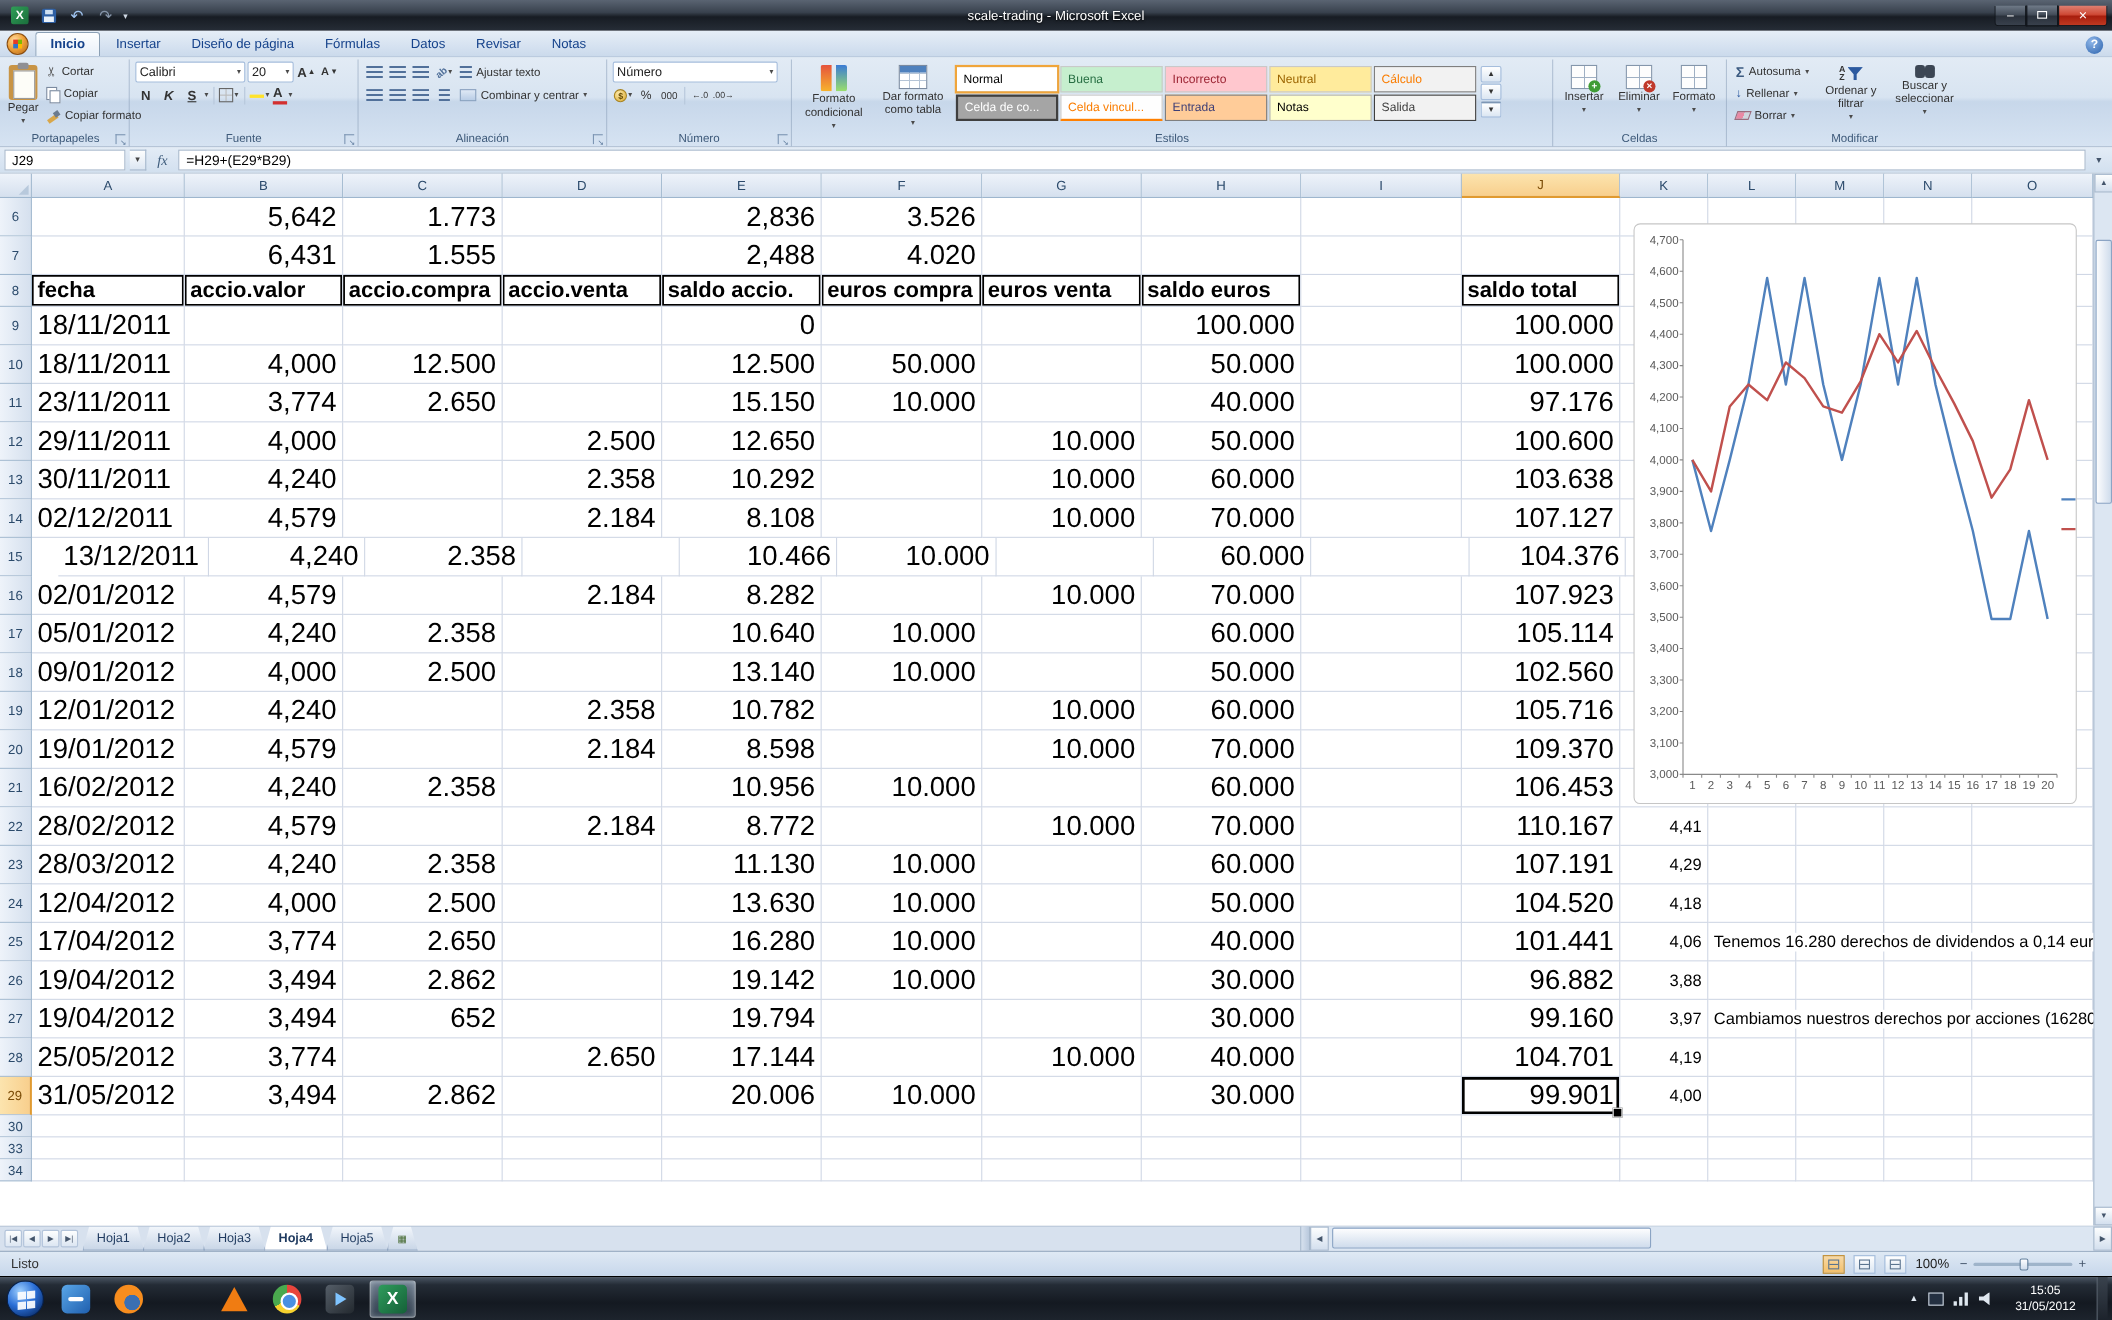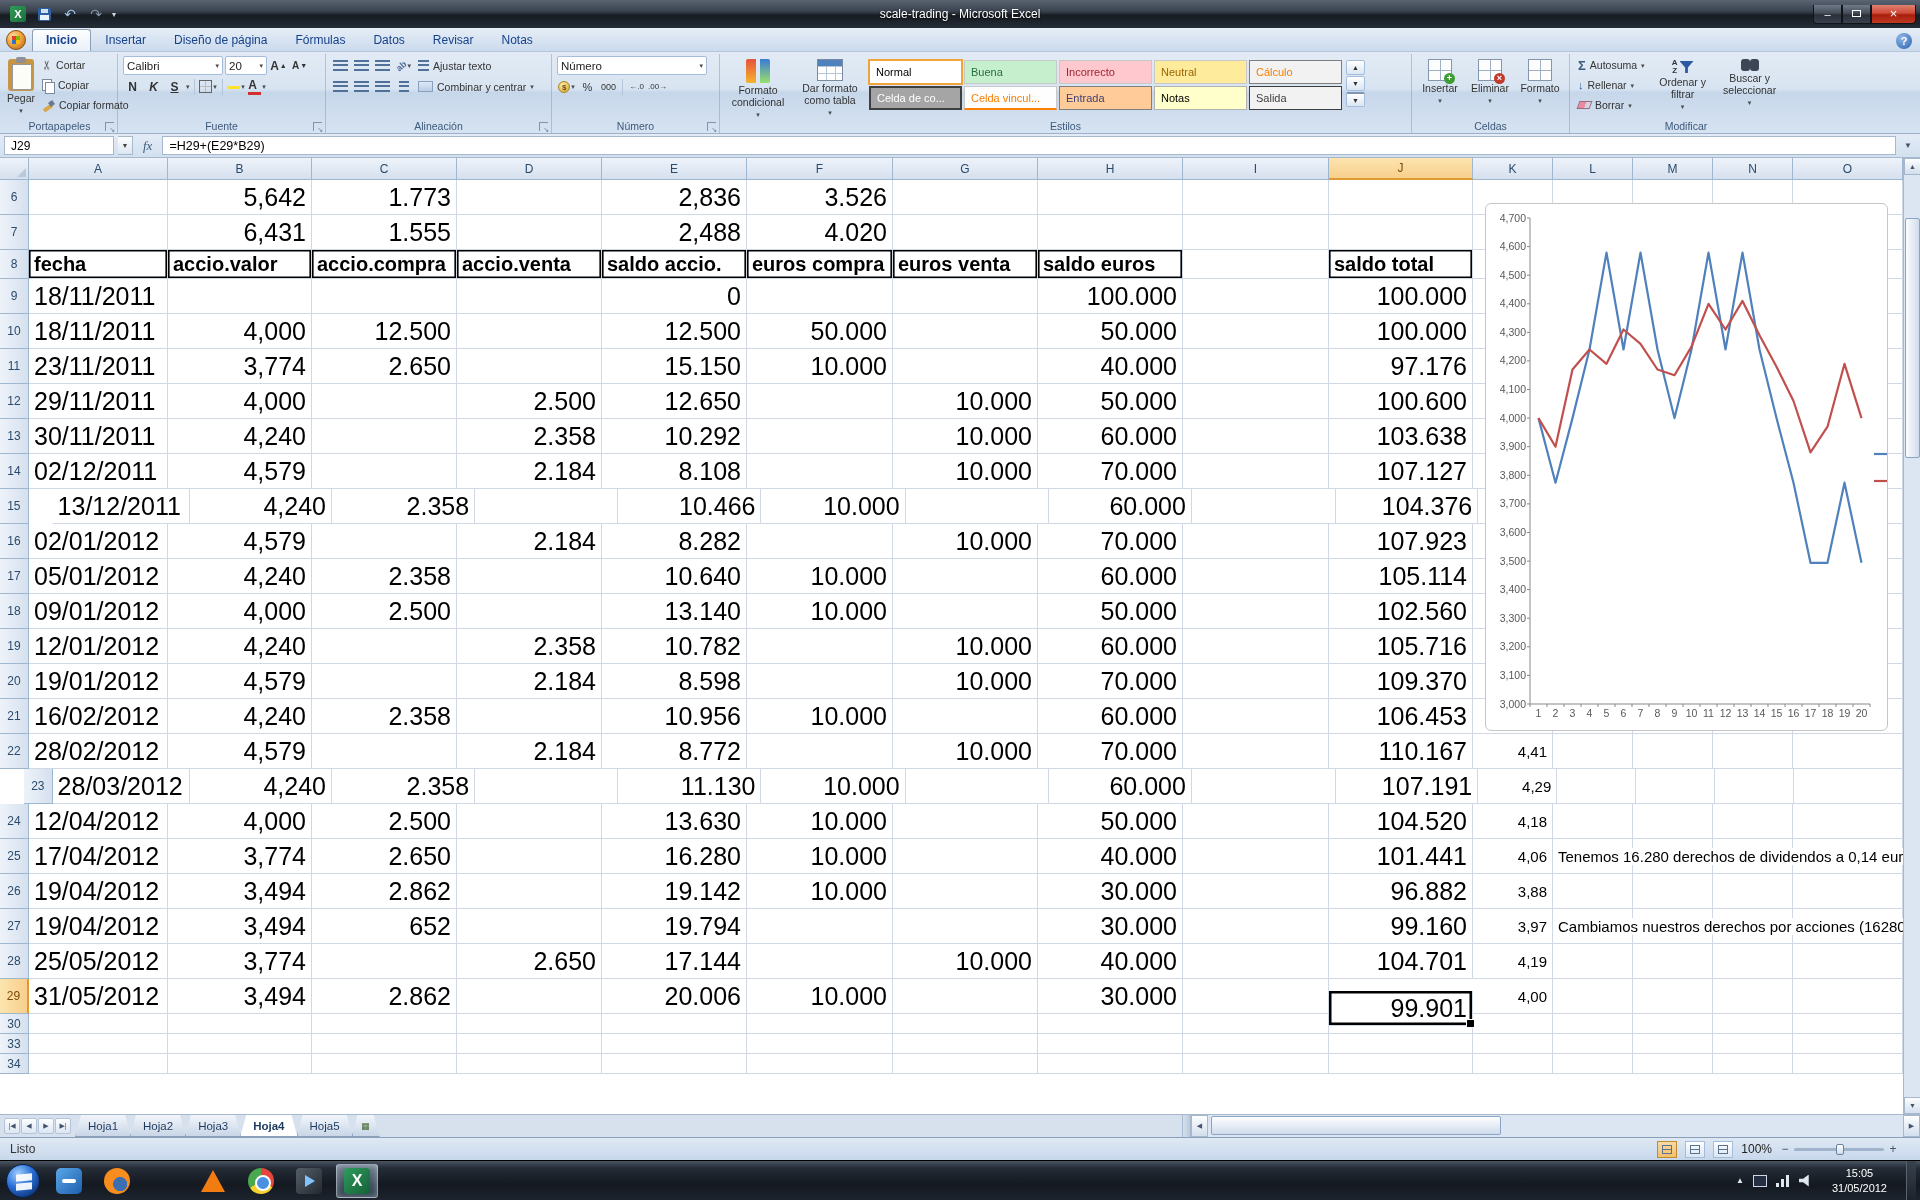--- a/index.html
+++ b/index.html
@@ -806,21 +806,21 @@
           <div class="cell" style="width: 145px;">10.000</div>
           <div class="cell" style="width: 145px;">70.000</div>
           <div class="cell" style="width: 146px;"></div>
           <div class="cell" style="width: 144px;">110.167</div>
           <div class="cell small" style="width: 80px;">4,41</div>
           <div class="cell small" style="width: 80px;"></div>
           <div class="cell" style="width: 80px;"></div>
           <div class="cell" style="width: 80px;"></div>
           <div class="cell" style="width: 110px;"></div>
         </div>
-        <div class="grow" style="height: 35px; margin-left: 24px;">
+        <div class="grow" style="height: 35px;">
           <div class="rowh">23</div>
           <div class="cell al" style="width: 139px;">28/03/2012</div>
           <div class="cell" style="width: 144px;">4,240</div>
           <div class="cell" style="width: 145px;">2.358</div>
           <div class="cell" style="width: 145px;"></div>
           <div class="cell" style="width: 145px;">11.130</div>
           <div class="cell" style="width: 146px;">10.000</div>
           <div class="cell" style="width: 145px;"></div>
           <div class="cell" style="width: 145px;">60.000</div>
           <div class="cell" style="width: 146px;"></div>
@@ -929,21 +929,21 @@
           <div class="rowh selr">29</div>
           <div class="cell al" style="width: 139px;">31/05/2012</div>
           <div class="cell" style="width: 144px;">3,494</div>
           <div class="cell" style="width: 145px;">2.862</div>
           <div class="cell" style="width: 145px;"></div>
           <div class="cell" style="width: 145px;">20.006</div>
           <div class="cell" style="width: 146px;">10.000</div>
           <div class="cell" style="width: 145px;"></div>
           <div class="cell" style="width: 145px;">30.000</div>
           <div class="cell" style="width: 146px;"></div>
-          <div class="cell selcell" style="width: 144px; margin-top: 12px;">99.901</div>
+          <div class="cell selcell" style="width: 144px;">99.901</div>
           <div class="cell small" style="width: 80px;">4,00</div>
           <div class="cell small" style="width: 80px;"></div>
           <div class="cell" style="width: 80px;"></div>
           <div class="cell" style="width: 80px;"></div>
           <div class="cell" style="width: 110px;"></div>
         </div>
         <div class="grow" style="height: 20px;">
           <div class="rowh">30</div>
           <div class="cell al" style="width: 139px;"></div>
           <div class="cell" style="width: 144px;"></div>

